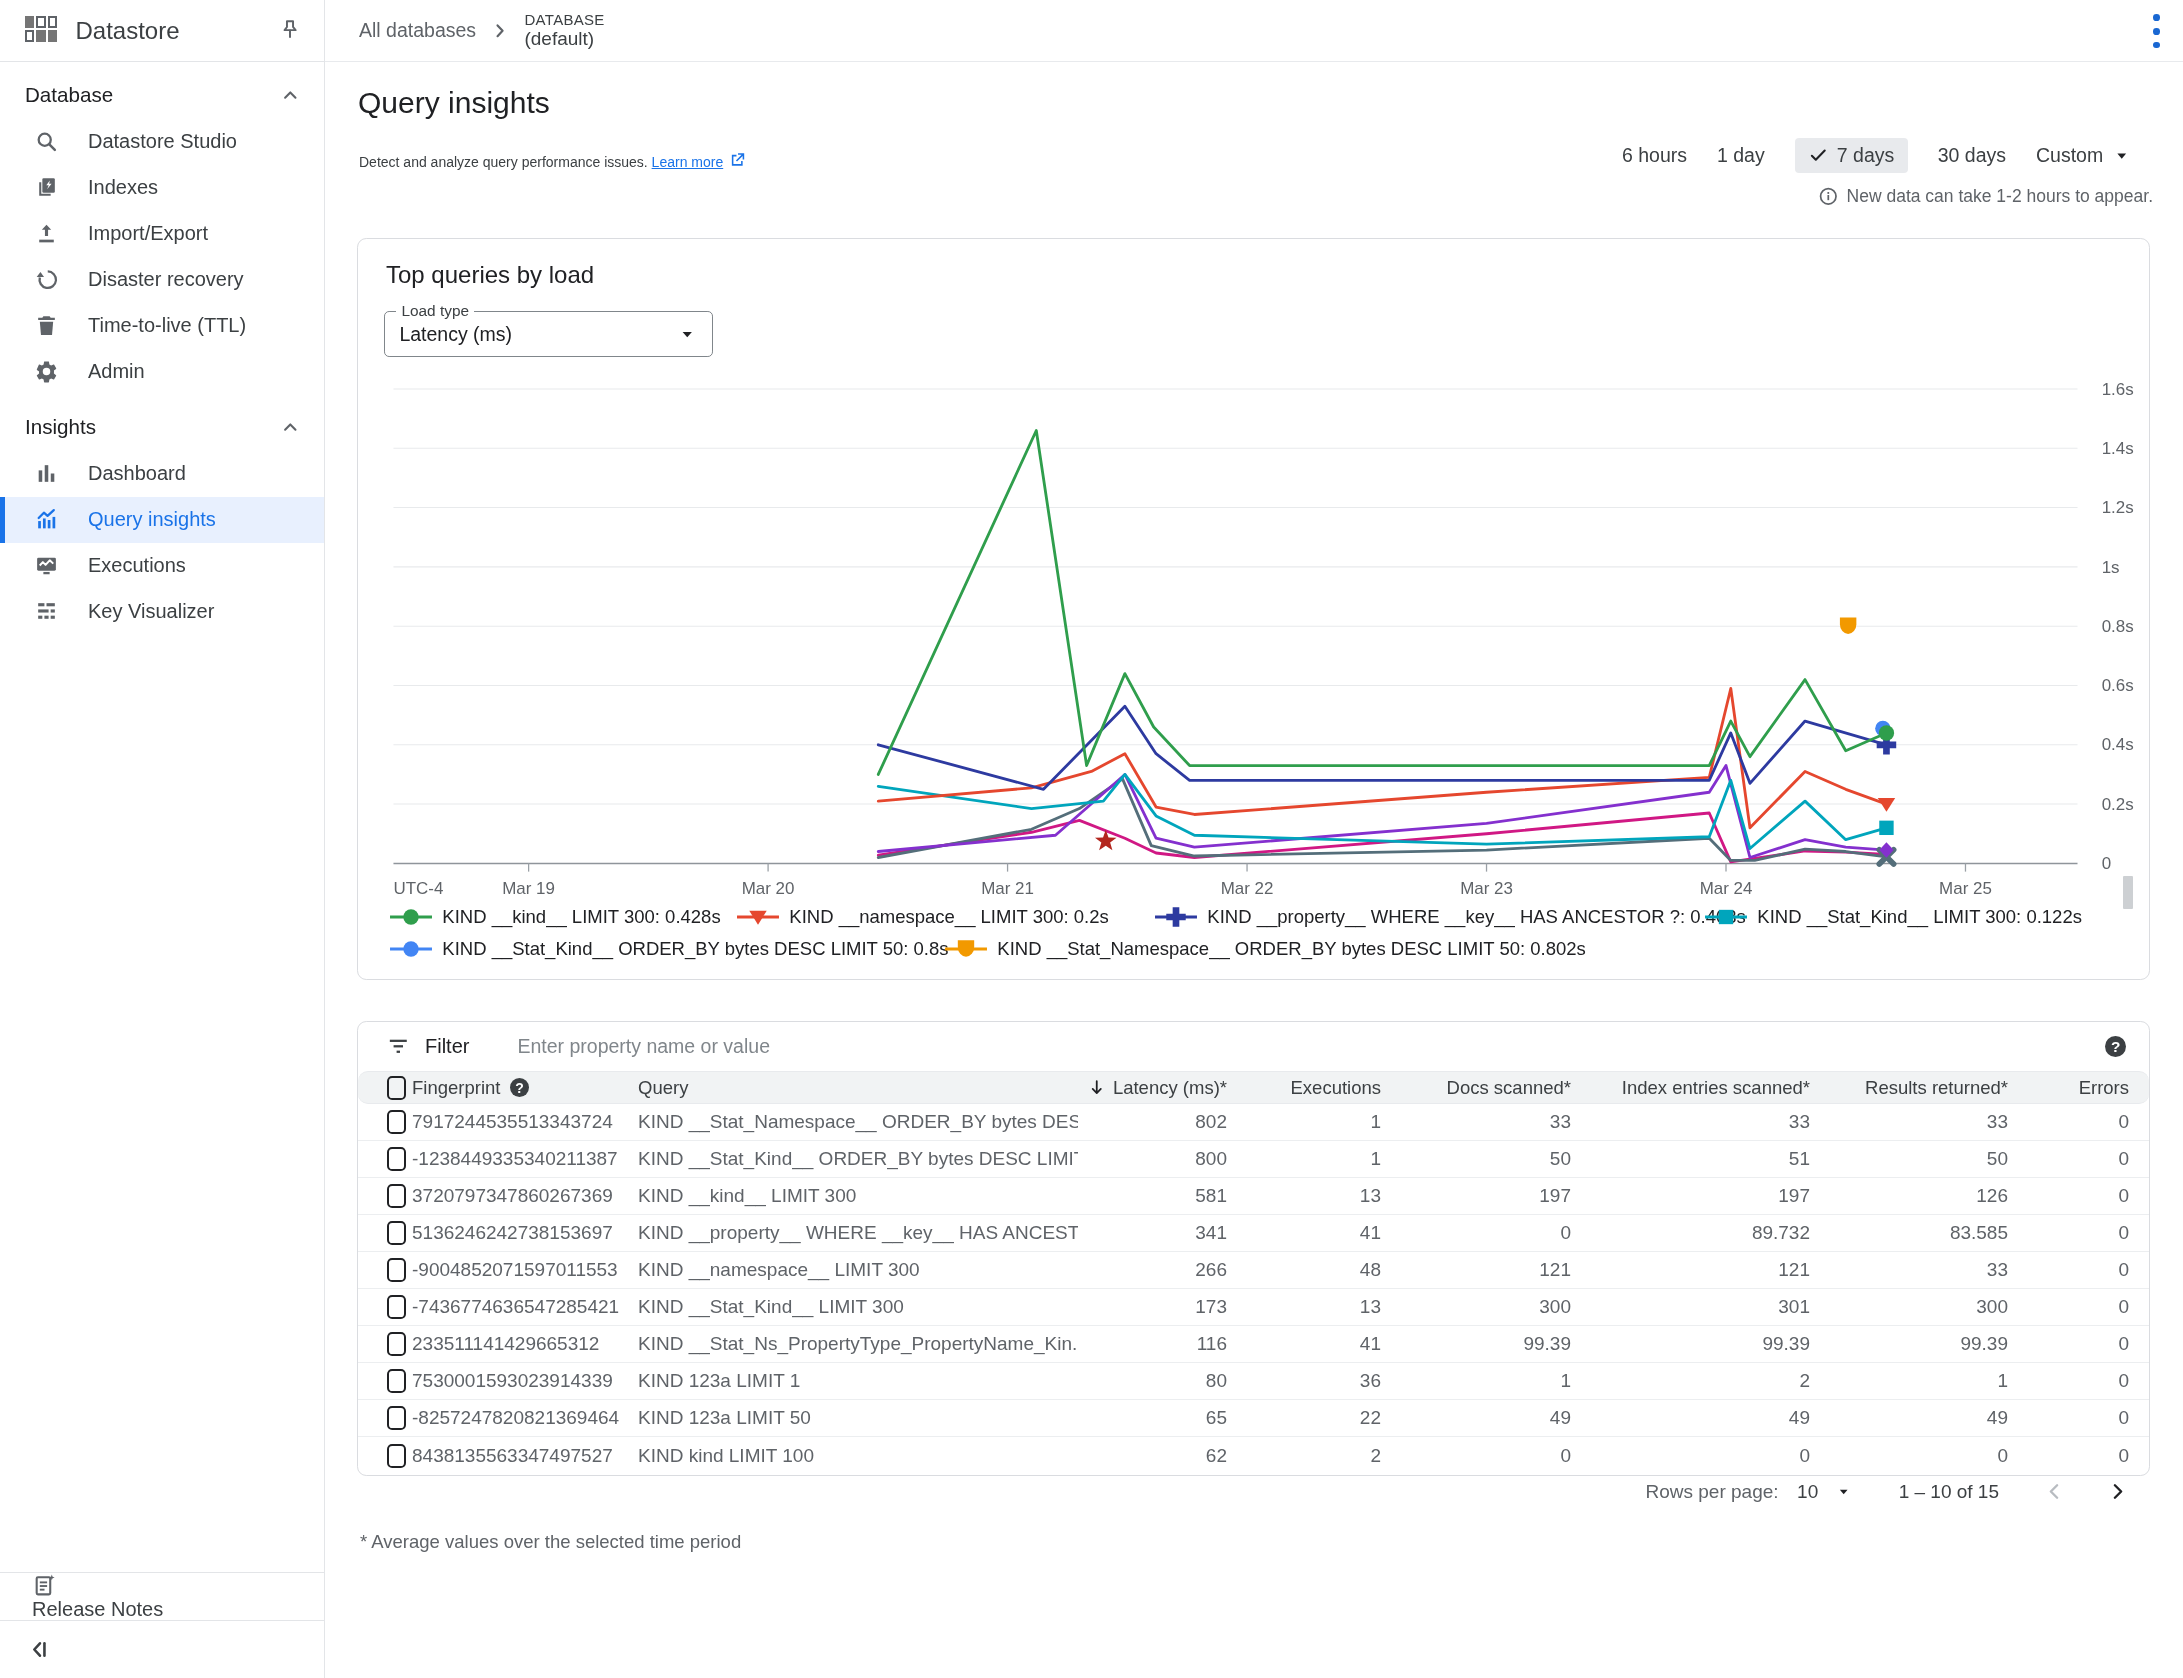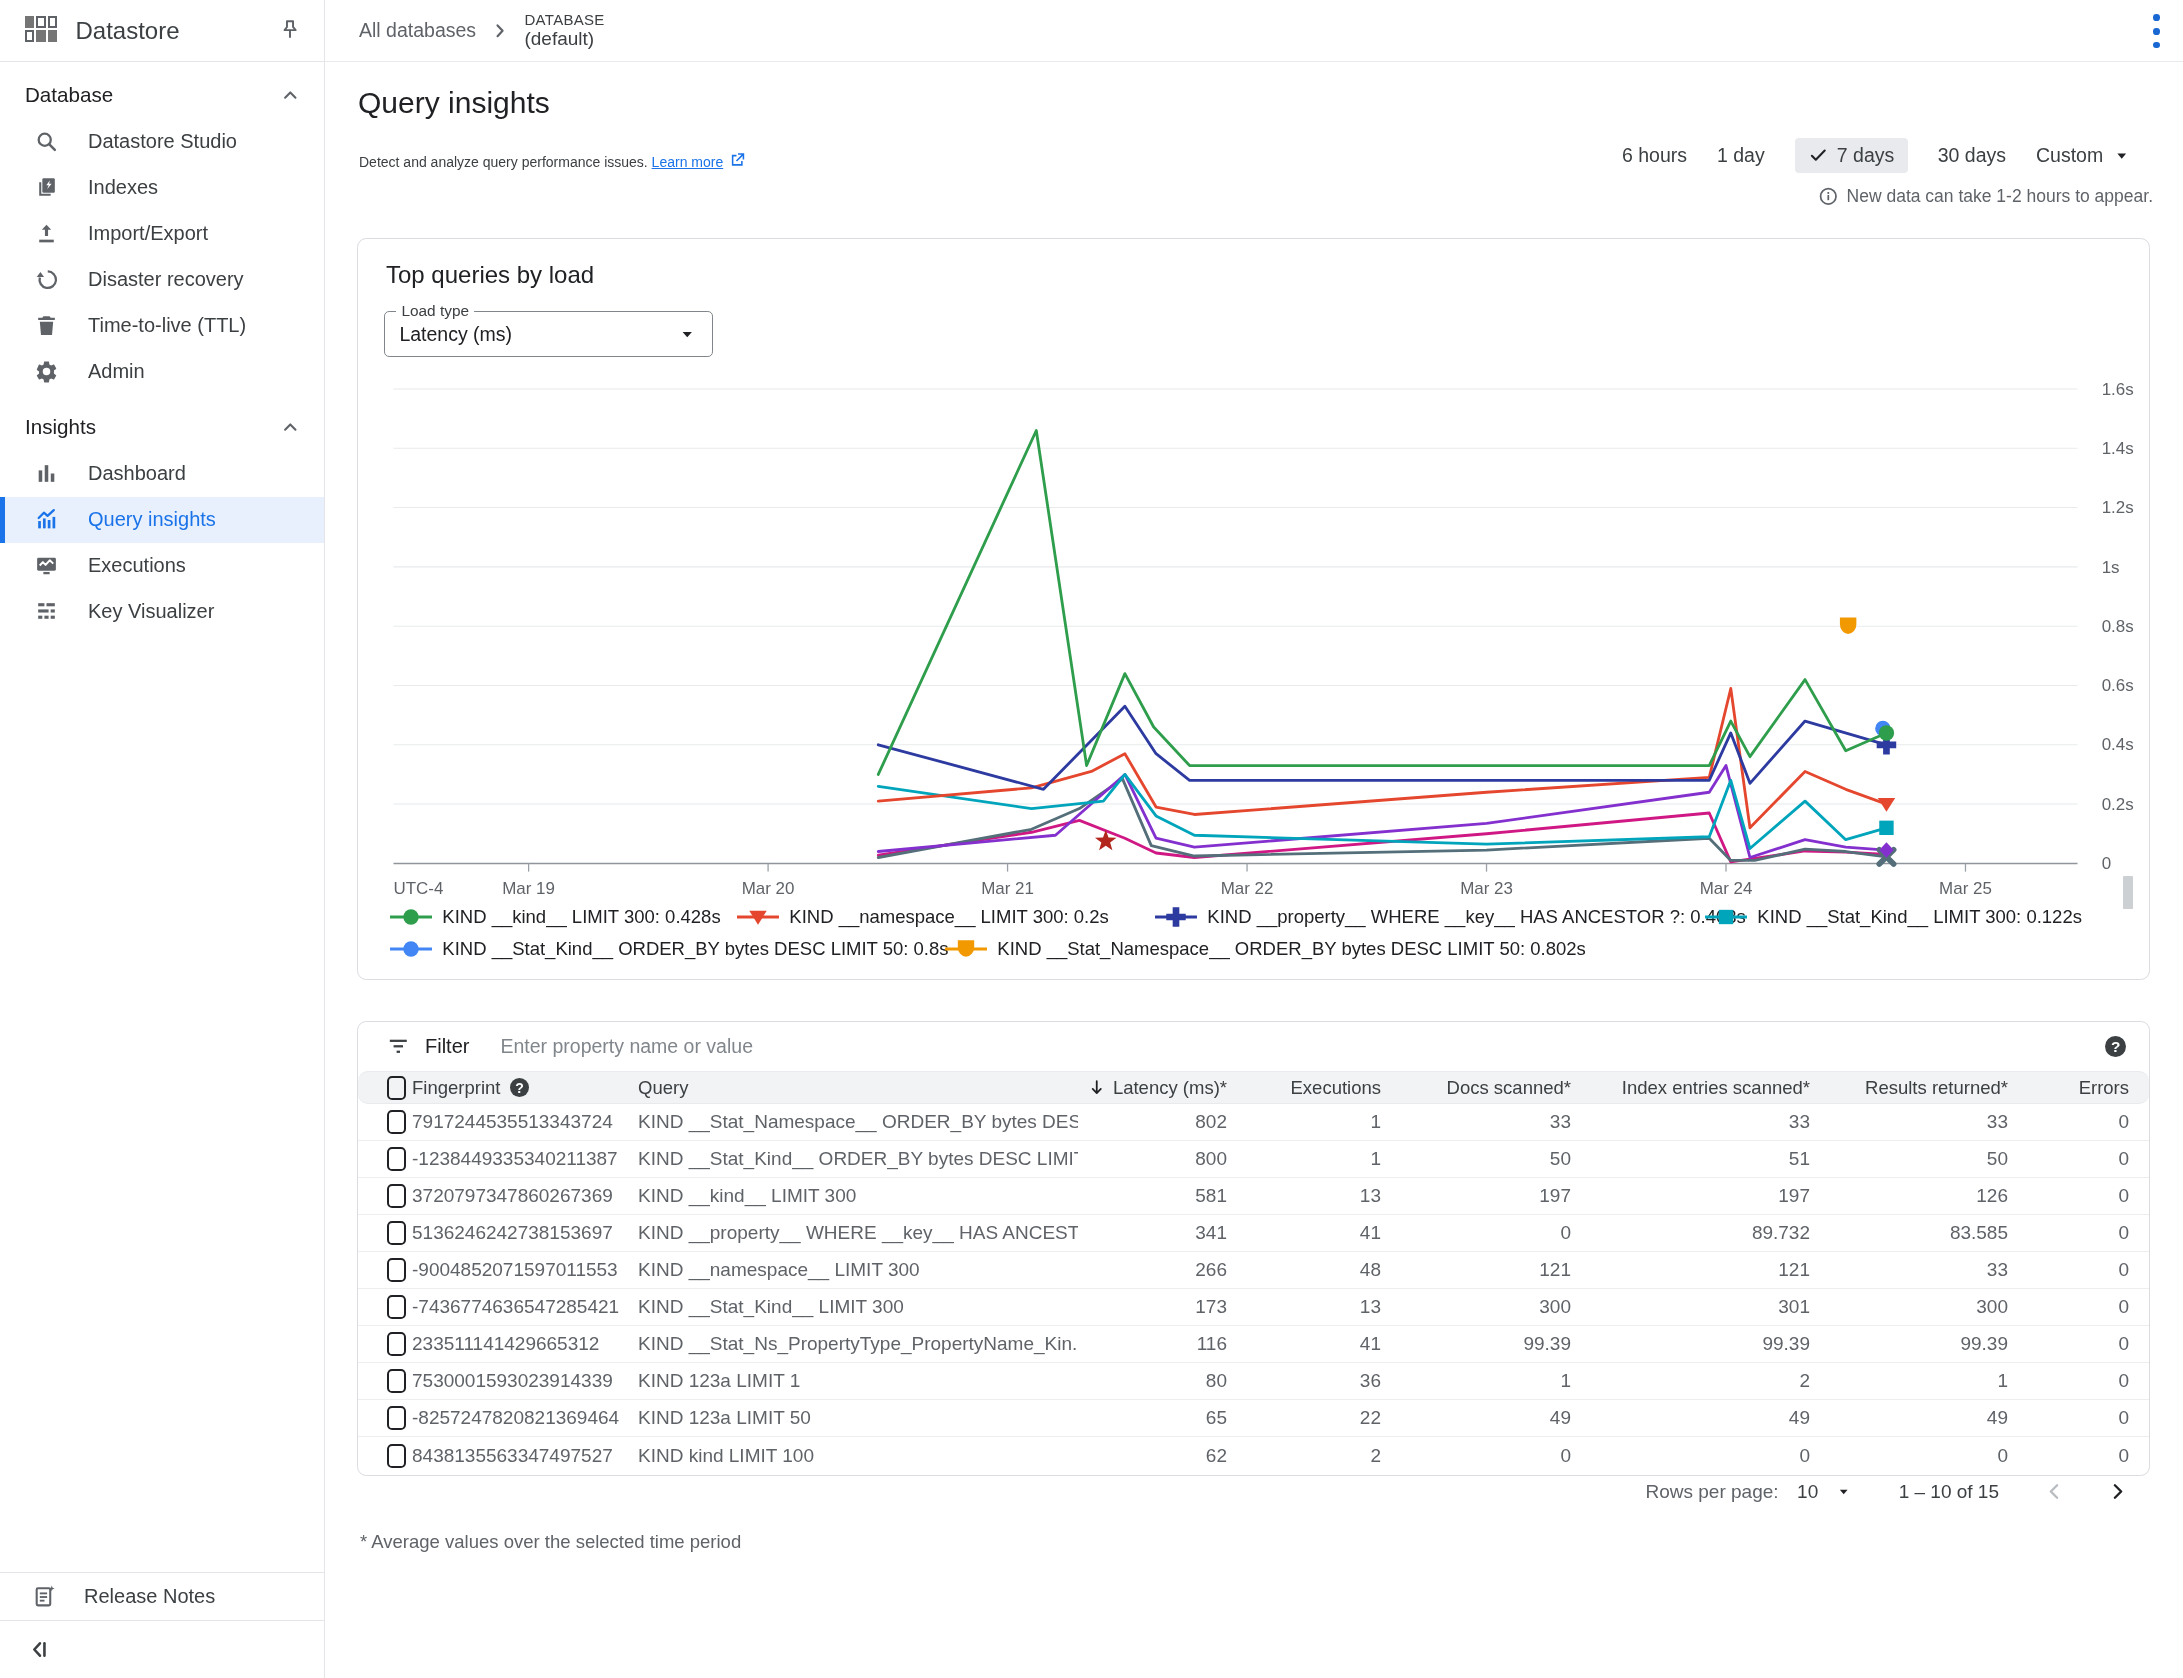--- a/index.html
+++ b/index.html
@@ -61,21 +61,21 @@
   #chart-svg { position:absolute; left:0; top:92px; }
 
   .legend-item { position:absolute; display:flex; align-items:center; gap:9.3px; cursor:pointer; }
   .legend-item span { font-size:18.5px; color:#202124; white-space:nowrap; }
   .legend-scroll { position:absolute; left:1765px; top:637px; width:10.3px; height:33px; background:#cdd0d3; border-radius:1px; }
 
   
   #card-table { left:357px; top:1021px; width:1793px; height:455px; }
   .filter-row { height:49px; display:flex; align-items:center; padding:0 22.6px 0 29px; }
   .filter-label { font-size:20px; font-weight:500; color:#202124; margin:0 31px 0 15.4px; }
-  .filter-input { border:none; outline:none; flex:1; font-size:19.5px; color:#0369a1; font-family:inherit; }
+  .filter-input { border:none; outline:none; flex:1; font-size:19.5px; color:#0369a1; font-family:inherit;margin-left:17px; }
   .filter-input::placeholder { color:#80868b; }
 
   .grid-row { display:grid; grid-template-columns:54px 226px 440px 149px 154px 190px 239px 198px 121px;
     align-items:center; padding-right:20.6px; }
   .thead { height:33px; background:#f1f3f4; border-top:1px solid #e8eaed; border-bottom:1px solid #e8eaed;border-radius:10px; }
   .thead .hc { font-size:18.5px; font-weight:500; color:#3c4043; }
   .trow { height:37px; border-bottom:1px solid #eceef0; }
   .trow:last-child { border-bottom:none; }
   .cell { font-size:19px; color:#5f6368; white-space:nowrap; overflow:hidden; }
   .num { text-align:right; }
@@ -85,21 +85,21 @@
   .help-dot { width:21.6px; height:21.6px; border-radius:50%; background:#3c4043; color:#fff; font-size:15.4px; font-weight:700;
     display:flex; align-items:center; justify-content:center; }
 
   .paginator { position:absolute; top:1479px; right:53px; display:flex; align-items:center; font-size:19px; color:#3c4043; }
   .paginator .muted { color:#5f6368; }
   .pg-chip { display:flex; align-items:center; gap:18px; margin:0 47px 0 18.5px; cursor:pointer; }
   .pg-nav { display:flex; align-items:center; gap:38px; margin-left:43px; }
   .footnote { position:absolute; left:360px; top:1531px; font-size:18.5px; color:#5f6368; }
 
   svg { display:block; }
-  .release-row { height:47px; display:flex; align-items:center; padding-left:32px; cursor:pointer; }
+  .release-row { height:47px; display:flex; align-items:flex-start; padding-left:32px; cursor:pointer;flex-direction:column; }
   .release-row .ic { margin-right:27px; }
   .release-row .lbl { font-size:20px; color:#3c4043; }
   .collapse-row { height:57px; display:flex; align-items:center; padding-left:27px; cursor:pointer; }
 </style>
 </head>
 <body>
 
 <nav class="sidebar">
   <div class="sb-header">
     <div class="logo-grid">

